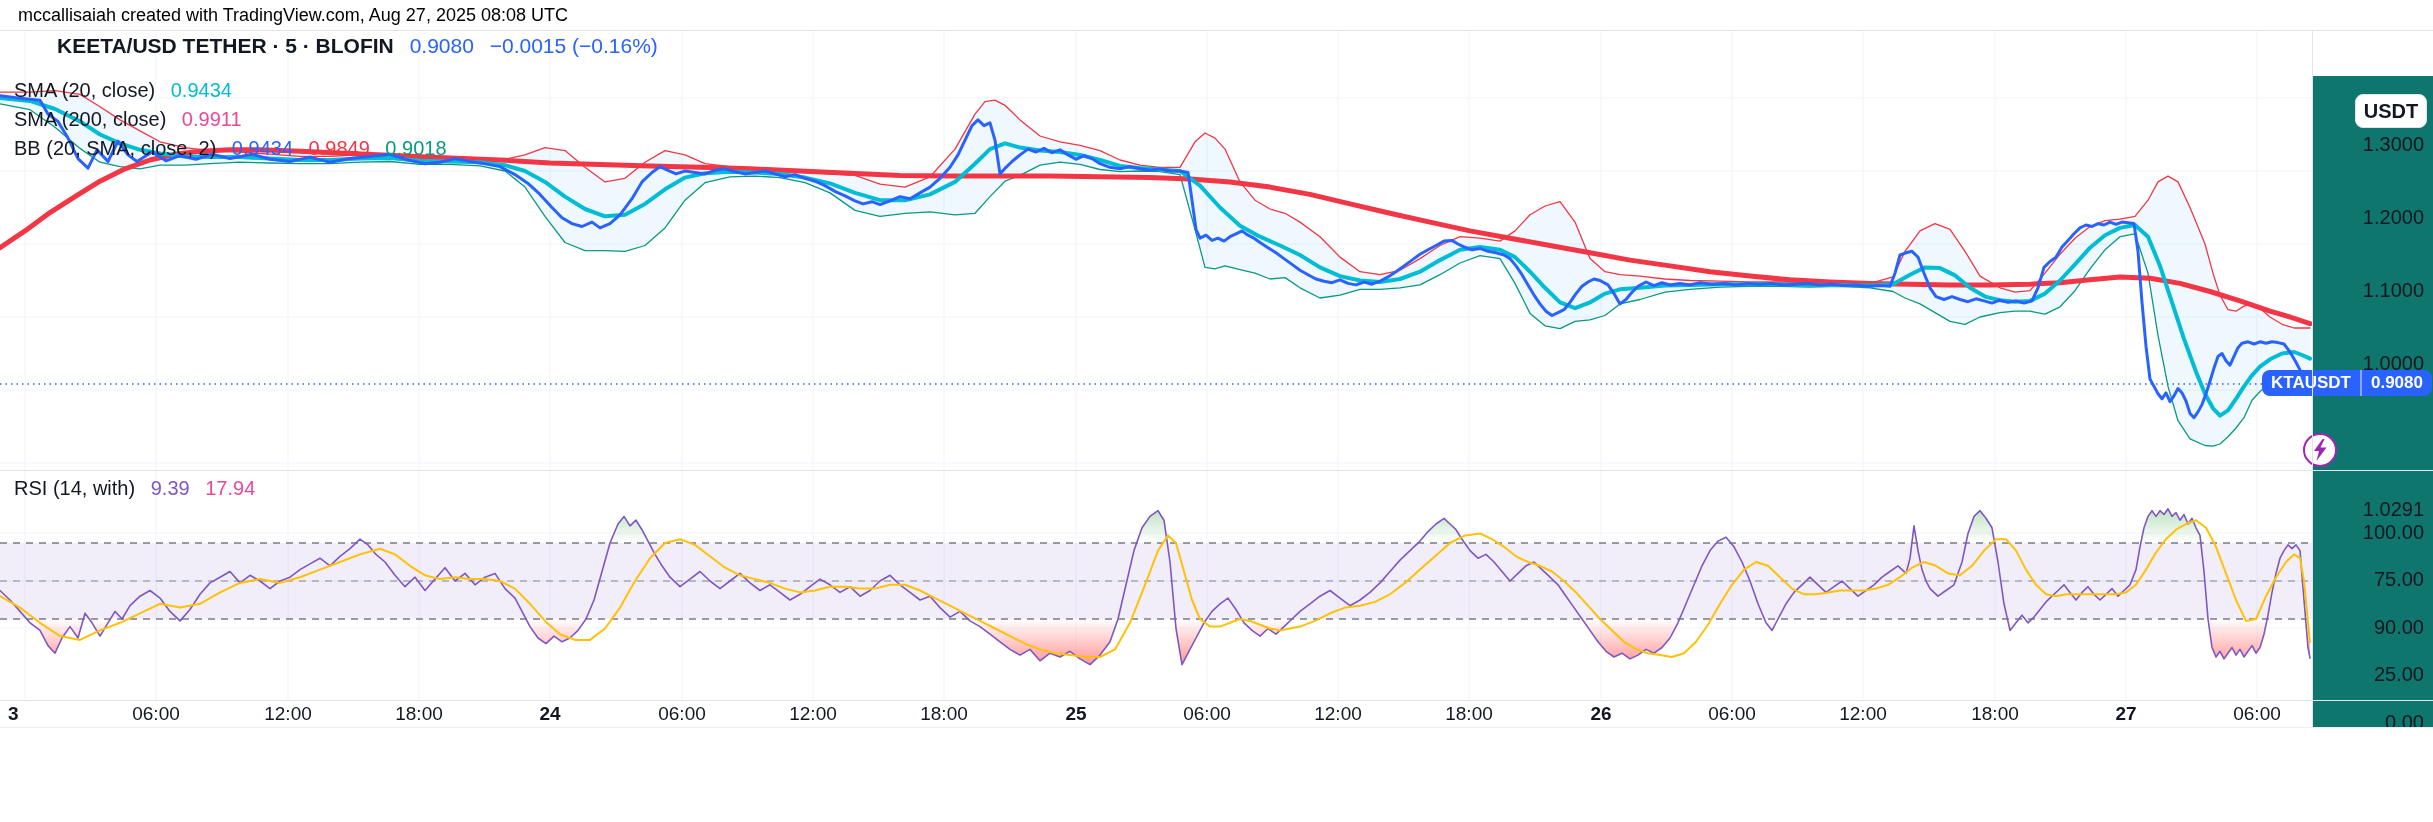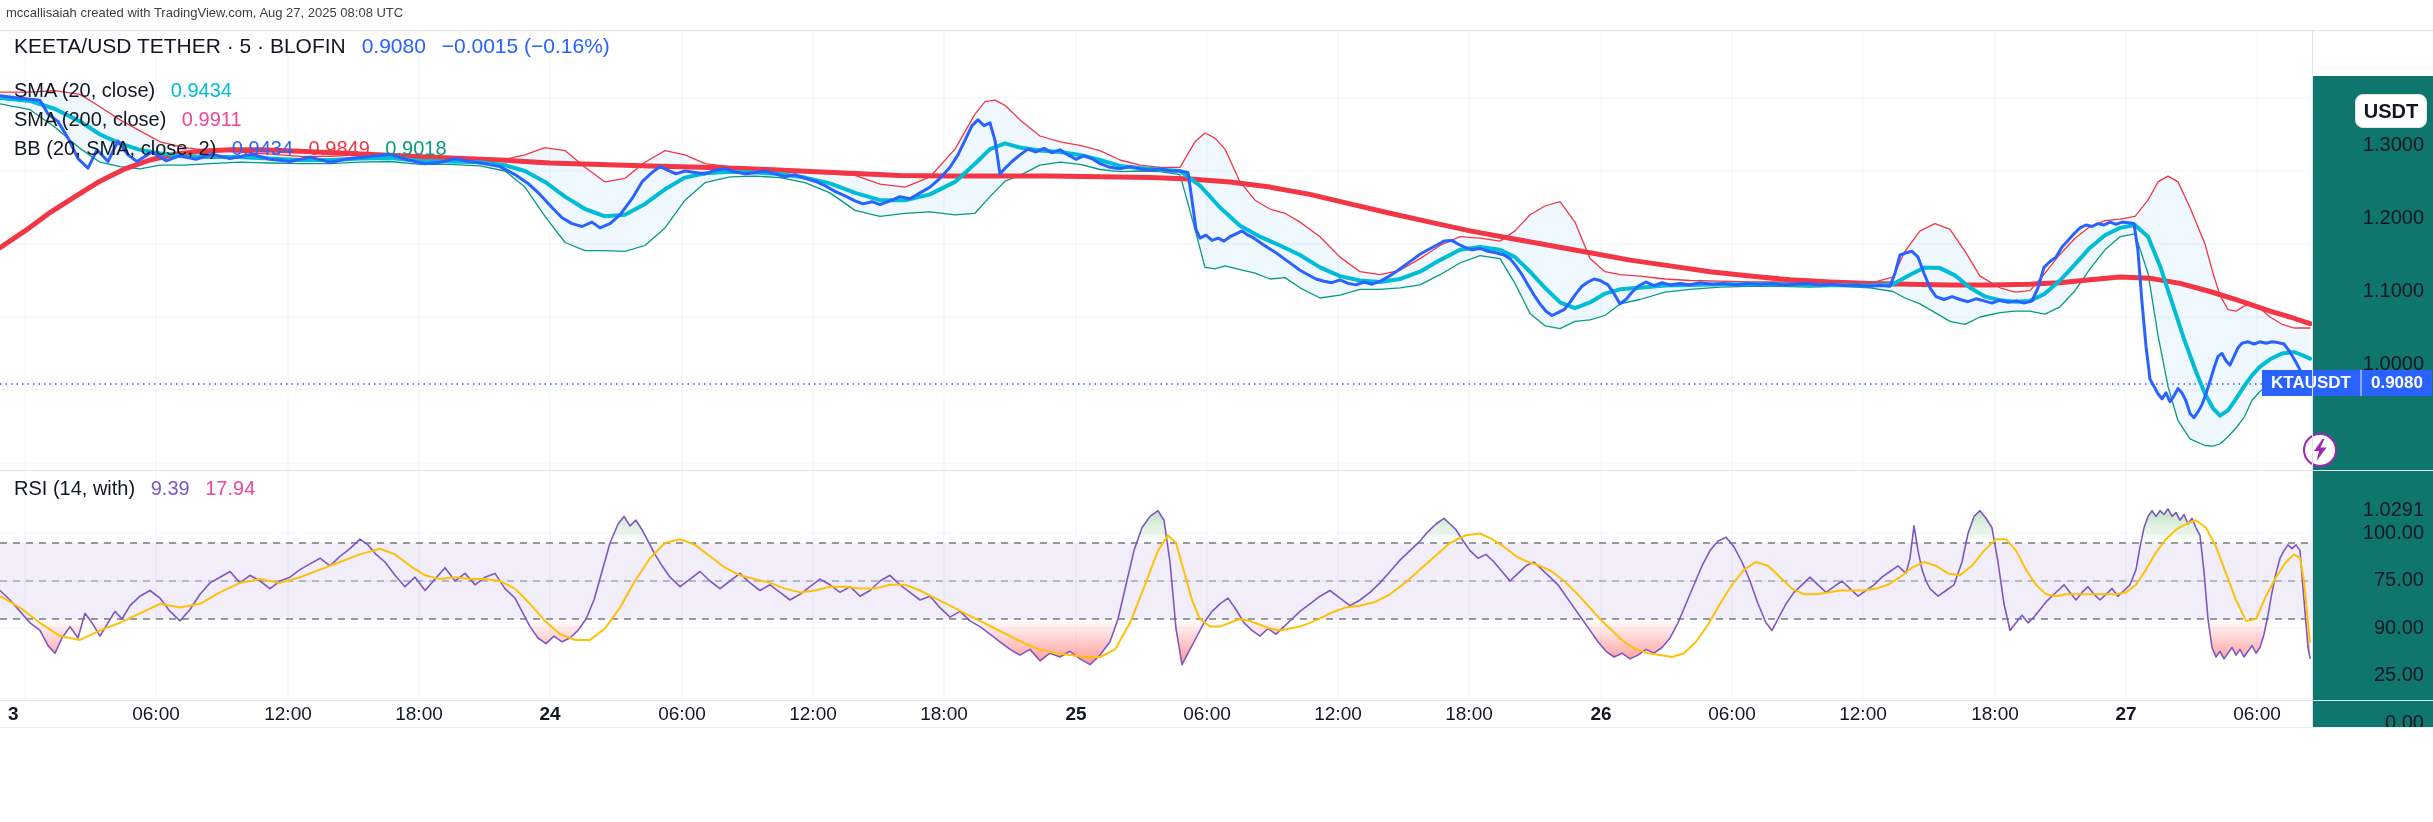--- a/index.html
+++ b/index.html
@@ -1,36 +1,36 @@
 <!DOCTYPE html>
 <html><head>
 <meta charset="utf-8">
 <style>
   html,body{margin:0;padding:0;background:#fff;}
   *{box-sizing:border-box;}
   #app{position:relative;width:2433px;height:822px;background:#ffffff;overflow:hidden;
        font-family:"Liberation Sans",sans-serif;color:#131722;}
   .abs{position:absolute;}
-  #attribution{left:6px;top:5px;font-size:13px;color:#404040;white-space:nowrap;}
+  #attribution{left:18px;top:5px;font-size:18px;color:#000000;white-space:nowrap;}
   #chart-svg{left:0;top:0;}
   
   .legend{left:14px;white-space:nowrap;font-size:20px;color:#131722;}
   .legend .val{margin-left:10px;font-weight:500;}
   #legend-row1{top:34px;font-size:21px;}
   #legend-row2{top:79px;}
   #legend-row3{top:108px;}
   #legend-row4{top:137px;}
   #rsi-legend{top:477px;}
   
   #right-axis{left:2312px;top:30px;width:136px;height:697px;background:#0f766e;margin-top:46px;}
   .tick{position:absolute;right:24px;font-size:20px;color:#131722;white-space:nowrap;}
   #usdt-badge{position:absolute;right:21px;top:18px;width:72px;height:34px;border:1px solid #e0e3eb;
               border-radius:8px;display:flex;align-items:center;justify-content:center;
               font-size:20px;font-weight:600;color:#131722;background:#fff;}
-  #price-badge{left:2262px;top:370px;height:26px;background:#2962FF;border-radius:0;
+  #price-badge{left:2262px;top:370px;height:26px;background:#2962FF;border-radius:8px;
                display:flex;align-items:center;color:#fff;font-size:17px;font-weight:700;}
   #price-badge .seg{padding:0 9px;}
   #price-badge .div{width:2px;height:26px;background:rgba(255,255,255,0.45);}
   #boost-btn{left:2303px;top:433px;width:34px;height:34px;border-radius:50%;background:#fff;
              border:2.5px solid #9C27B0;display:flex;align-items:center;justify-content:center;cursor:pointer;}
   
   #time-axis{left:0;top:700px;width:2312px;height:27px;background:#fff;}
   .tlabel{position:absolute;top:3px;transform:translateX(-50%);font-size:19px;color:#131722;white-space:nowrap;}
   .tlabel.day{font-weight:700;}
   .tlabel.first{transform:none;}
@@ -101,21 +101,21 @@
       <polyline points="0,92.2 30,92.2 55,90.7 80,94.4 100,106.8 120,119.9 140,130.9 160,141.8 185,147.6 210,150.6 240,152.0 270,154.2 300,156.4 330,156.4 360,154.9 390,154.2 420,157.1 450,158.6 480,158.6 505,159.3 525,154.9 545,147.6 565,150.6 585,167.3 605,181.9 625,178.3 645,162.2 665,150.6 685,154.9 705,163.7 730,166.6 755,168.8 780,170.3 805,172.5 830,173.9 855,175.4 880,184.1 905,187.1 930,176.8 955,149.1 975,114.1 985,101.7 995,100.2 1005,105.3 1020,119.9 1040,136.0 1060,141.8 1080,145.4 1100,150.6 1120,160.0 1140,165.2 1160,167.3 1180,167.3 1195,141.8 1205,133.0 1215,138.1 1225,149.1 1240,181.9 1255,200.2 1270,209.0 1285,213.3 1300,222.1 1320,236.7 1340,257.1 1360,271.7 1380,274.7 1400,270.3 1420,258.6 1440,245.5 1460,236.7 1480,238.2 1500,241.1 1515,230.9 1530,214.8 1545,206.0 1560,201.7 1575,222.1 1590,258.6 1605,271.7 1620,274.7 1640,276.1 1665,279.0 1690,280.5 1720,281.2 1750,282.0 1780,282.0 1810,282.7 1840,283.4 1870,283.4 1893,276.9 1905,251.3 1920,230.9 1935,223.6 1950,229.4 1965,251.3 1980,276.1 2000,287.8 2015,292.2 2030,290.7 2045,273.2 2060,254.2 2075,238.2 2090,226.5 2105,220.6 2120,219.2 2135,216.3 2148,200.2 2158,181.9 2168,176.1 2178,181.9 2190,207.5 2205,244.0 2213,273.2 2220,295.1 2228,309.7 2236,311.2 2244,306.1 2252,303.9 2260,308.2 2270,317.0 2282,324.3 2294,328.0 2302,328.0 2310,328.0" fill="none" stroke="#F23645" stroke-width="1.3" stroke-linejoin="round" stroke-linecap="round"></polyline>
       <polyline points="0,103.8 30,109.7 55,127.2 80,148.4 100,162.2 120,166.6 140,168.8 160,165.2 185,165.2 210,163.7 240,162.2 270,163.0 300,163.7 330,163.7 360,162.2 390,161.5 420,164.4 450,164.4 480,165.9 505,171.0 525,187.1 545,216.3 565,242.5 585,250.6 605,250.6 625,251.3 645,245.5 665,227.9 685,200.2 705,182.7 730,176.8 755,176.1 780,177.6 805,182.7 830,192.9 855,210.4 880,216.3 905,213.3 930,211.9 955,214.8 975,213.3 990,196.6 1005,181.2 1020,175.4 1040,165.2 1060,162.2 1080,164.4 1100,169.5 1120,171.7 1140,171.0 1160,171.7 1180,174.6 1195,229.4 1205,267.4 1215,268.8 1225,265.9 1240,269.6 1255,273.2 1270,279.0 1285,277.6 1300,287.8 1320,298.0 1340,295.1 1360,289.3 1380,289.3 1400,287.8 1420,284.9 1440,274.7 1460,263.0 1480,255.7 1500,258.6 1515,283.4 1530,313.4 1545,325.8 1560,328.7 1575,321.4 1590,319.9 1605,315.5 1620,303.9 1640,299.5 1665,292.2 1690,289.3 1720,287.1 1750,286.3 1780,286.3 1810,287.1 1840,286.3 1870,287.8 1893,291.5 1905,298.0 1920,303.9 1935,312.6 1950,321.4 1965,324.3 1980,317.0 2000,312.6 2015,311.2 2030,311.2 2045,314.1 2060,306.8 2075,290.7 2090,268.8 2105,249.8 2120,236.7 2135,233.8 2148,273.2 2158,335.3 2168,386.4 2178,420.7 2190,438.9 2205,445.5 2213,446.2 2220,444.0 2228,436.7 2236,428.0 2244,417.7 2252,400.2 2260,391.5 2270,384.2 2282,382.7 2294,385.6 2302,387.8 2310,388.5" fill="none" stroke="#089981" stroke-width="1.3" stroke-linejoin="round" stroke-linecap="round"></polyline>
       <polyline points="0,247.7 25,230.9 50,212.6 75,196.6 100,181.2 125,168.8 150,160.0 175,154.2 200,151.3 230,149.8 260,149.8 300,151.3 350,153.5 400,155.7 450,157.9 500,160.0 550,163.0 600,164.4 650,165.9 700,167.3 750,168.8 800,171.0 850,173.2 900,175.4 950,176.1 1000,176.1 1050,176.1 1100,176.8 1150,177.6 1190,179.0 1230,181.9 1270,187.1 1310,194.4 1350,203.9 1390,213.3 1430,222.1 1470,230.9 1510,238.2 1550,245.5 1590,252.8 1630,260.1 1670,265.9 1710,271.7 1750,276.1 1790,279.8 1830,282.0 1870,283.4 1910,284.2 1950,284.9 1990,284.9 2030,284.2 2060,282.7 2090,279.8 2120,276.9 2150,278.3 2180,283.4 2210,291.5 2240,300.9 2270,311.2 2290,317.0 2310,323.6" fill="none" stroke="#F23645" stroke-width="5" stroke-linejoin="round" stroke-linecap="round"></polyline>
       <polyline points="0,98.0 30,100.9 55,109.0 80,121.4 100,134.5 120,143.3 140,149.8 160,153.5 185,156.4 210,157.1 240,157.1 270,158.6 300,160.0 330,160.0 360,158.6 390,157.9 420,160.8 450,161.5 480,162.2 505,165.2 525,171.0 545,181.9 565,196.6 585,209.0 605,216.3 625,214.8 645,203.9 665,189.3 685,177.6 705,173.2 730,171.7 755,172.5 780,173.9 805,177.6 830,183.4 855,192.9 880,200.2 905,200.2 930,194.4 955,181.9 975,163.7 990,149.1 1005,143.3 1020,147.6 1040,150.6 1060,152.0 1080,154.9 1100,160.0 1120,165.9 1140,168.1 1160,169.5 1180,171.0 1200,185.6 1220,207.5 1240,225.8 1260,236.7 1280,245.5 1300,255.0 1320,267.4 1340,276.1 1360,280.5 1380,282.0 1400,279.0 1420,271.7 1440,260.1 1460,249.8 1480,246.9 1500,249.8 1515,257.1 1530,271.7 1545,287.8 1560,302.4 1575,308.2 1590,302.4 1605,293.6 1620,289.3 1640,287.8 1665,285.6 1690,284.9 1720,284.2 1750,284.2 1780,284.2 1810,284.9 1840,284.9 1870,285.6 1893,284.2 1910,274.7 1925,267.4 1940,268.1 1955,275.4 1970,287.8 1985,296.6 2000,300.2 2015,301.7 2030,300.9 2045,293.6 2060,280.5 2075,264.4 2090,247.7 2105,235.2 2120,227.9 2135,225.0 2148,236.7 2160,265.9 2172,302.4 2184,338.9 2196,371.8 2205,393.7 2213,408.3 2220,415.6 2228,410.4 2236,398.8 2244,386.4 2252,375.4 2260,366.6 2270,359.3 2282,353.5 2294,352.0 2302,355.0 2310,358.6" fill="none" stroke="#00BCD4" stroke-width="4" stroke-linejoin="round" stroke-linecap="round"></polyline>
       <polyline points="0,95.8 18,98.0 40,100.2 48,114.1 58,121.4 68,138.1 78,158.6 88,168.1 97,149.8 108,161.5 118,141.1 128,154.9 137,161.5 152,152.0 166,160.8 180,155.7 196,159.3 212,154.2 230,158.6 252,154.2 270,159.3 290,161.5 310,157.1 330,162.2 350,158.6 370,156.4 390,154.2 408,160.0 425,163.7 440,162.2 455,158.6 470,161.5 485,163.7 500,166.6 515,174.6 528,183.4 540,194.4 552,207.5 562,217.7 572,223.6 582,226.5 592,222.1 600,227.9 610,223.6 620,214.8 632,198.7 642,181.9 652,172.5 660,166.6 668,170.3 676,173.9 685,171.0 695,172.5 705,173.9 715,170.3 725,168.8 735,171.7 745,173.9 755,172.5 765,171.0 775,173.9 785,176.8 795,174.6 805,178.3 815,181.2 825,185.6 835,191.4 845,195.8 855,200.9 863,203.9 872,201.7 880,204.6 890,200.9 900,196.6 910,198.7 920,192.9 930,187.1 940,178.3 950,167.3 958,154.9 966,138.1 972,125.7 978,119.9 984,125.7 990,122.8 995,140.3 1000,173.9 1006,167.3 1012,161.5 1020,154.9 1028,149.1 1036,152.0 1044,148.4 1052,152.7 1060,149.8 1068,154.9 1076,159.3 1084,155.7 1092,158.6 1100,163.7 1110,167.3 1120,168.8 1130,166.6 1140,168.8 1150,170.3 1160,168.8 1170,171.0 1180,171.0 1188,172.5 1192,200.2 1196,229.4 1200,238.2 1206,235.2 1212,240.4 1218,238.2 1224,241.1 1230,236.7 1236,233.8 1242,230.9 1248,235.2 1254,238.2 1260,242.5 1268,247.7 1276,252.8 1284,258.6 1292,264.4 1300,270.3 1308,274.7 1316,279.0 1324,281.2 1332,282.7 1340,279.8 1348,283.4 1356,284.9 1364,282.0 1372,284.2 1380,281.2 1388,276.9 1396,271.7 1404,265.9 1412,260.1 1420,254.2 1428,249.8 1436,245.5 1444,241.1 1452,240.4 1458,244.0 1464,246.9 1472,249.8 1480,248.4 1488,251.3 1496,252.8 1504,255.0 1510,258.6 1516,265.9 1522,274.7 1528,284.9 1534,295.1 1540,303.9 1546,311.2 1552,315.5 1558,312.6 1564,309.7 1570,302.4 1576,293.6 1582,286.3 1588,282.0 1594,279.0 1600,280.5 1608,284.9 1614,293.6 1620,303.9 1626,299.5 1632,292.2 1638,286.3 1646,282.0 1654,285.6 1662,282.7 1670,284.9 1680,283.4 1690,284.9 1700,282.7 1712,284.2 1724,283.4 1736,284.9 1748,283.4 1760,284.2 1772,283.4 1784,284.9 1796,284.2 1808,283.4 1820,284.9 1832,284.2 1844,285.6 1856,284.9 1868,286.3 1880,285.6 1890,286.3 1895,273.2 1900,255.0 1906,252.8 1912,251.3 1918,257.1 1924,273.2 1930,287.8 1936,296.6 1944,299.5 1952,296.6 1960,299.5 1968,301.7 1976,298.8 1984,300.9 1992,303.1 2000,300.2 2008,302.4 2016,300.9 2024,303.1 2032,300.9 2038,287.8 2044,267.4 2050,261.5 2056,257.1 2062,246.9 2068,240.4 2074,233.8 2080,227.9 2086,225.0 2092,226.5 2098,223.6 2104,225.0 2110,222.1 2116,224.3 2122,222.1 2128,222.8 2134,223.6 2138,251.3 2142,302.4 2146,346.2 2150,379.1 2154,386.4 2158,393.7 2162,398.8 2166,392.9 2170,401.7 2174,395.8 2178,388.5 2182,392.9 2186,401.0 2190,413.4 2194,417.7 2198,411.9 2202,404.6 2206,393.7 2210,381.2 2214,368.1 2218,356.4 2222,353.5 2226,360.8 2230,365.2 2234,356.4 2238,347.7 2242,343.3 2248,341.8 2254,344.0 2260,341.8 2266,343.3 2272,341.8 2278,342.6 2284,344.0 2290,352.0 2296,362.3 2302,373.9 2306,381.2 2310,384.2" fill="none" stroke="#2962FF" stroke-width="3" stroke-linejoin="round" stroke-linecap="round"></polyline>
       <polyline points="0,590.5 10,600.0 20,611.4 30,622.8 40,630.4 48,645.6 55,653.2 62,638.0 70,626.6 78,638.0 85,613.3 92,622.8 100,636.1 108,622.8 115,611.4 122,619.0 130,605.7 140,596.2 150,590.5 160,598.1 170,611.4 180,620.9 190,609.5 200,594.3 210,582.9 220,577.2 230,571.5 240,582.9 250,575.3 260,581.0 270,588.6 280,581.0 290,577.2 300,569.6 310,563.9 320,558.2 330,565.8 340,556.3 350,548.7 360,539.2 368,544.9 376,554.4 385,562.0 395,575.3 405,586.7 415,577.2 425,590.5 435,579.1 445,567.7 455,581.0 465,573.4 475,584.8 485,577.2 495,573.4 505,588.6 515,598.1 522,611.4 530,626.6 538,638.0 546,643.7 554,636.1 562,641.8 570,638.0 578,630.4 586,619.0 594,600.0 602,571.5 610,543.0 618,524.0 624,516.4 630,525.9 636,520.2 642,529.7 648,541.1 655,554.4 662,565.8 670,577.2 680,586.7 690,579.1 700,571.5 710,581.0 720,588.6 730,581.0 740,573.4 750,582.9 760,590.5 770,584.8 780,592.4 790,600.0 800,594.3 810,586.7 820,579.1 830,584.8 840,592.4 850,586.7 860,596.2 870,590.5 880,581.0 890,575.3 900,584.8 910,592.4 920,600.0 930,596.2 940,607.6 950,617.1 960,611.4 970,620.9 980,626.6 990,634.2 1000,641.8 1010,649.4 1020,655.1 1030,649.4 1040,660.8 1050,653.2 1060,657.0 1070,651.3 1080,658.9 1090,664.6 1100,655.1 1110,641.8 1118,619.0 1126,584.8 1134,550.6 1142,527.8 1150,516.4 1158,510.7 1164,520.2 1170,562.0 1176,628.5 1182,664.6 1188,653.2 1196,638.0 1204,622.8 1212,611.4 1220,603.8 1228,598.1 1236,609.5 1244,622.8 1252,630.4 1260,636.1 1268,628.5 1276,634.2 1284,626.6 1292,619.0 1300,611.4 1310,603.8 1320,596.2 1330,590.5 1340,598.1 1350,605.7 1360,600.0 1370,592.4 1380,582.9 1390,571.5 1400,560.1 1410,550.6 1420,541.1 1428,531.6 1436,524.0 1444,518.3 1450,524.0 1456,529.7 1462,539.2 1470,550.6 1478,558.2 1486,554.4 1494,562.0 1502,571.5 1510,581.0 1518,573.4 1526,565.8 1534,562.0 1542,569.6 1550,577.2 1558,584.8 1566,596.2 1574,607.6 1582,619.0 1590,630.4 1598,641.8 1606,651.3 1614,657.0 1622,653.2 1630,658.9 1638,655.1 1646,649.4 1654,653.2 1662,647.5 1670,638.0 1678,622.8 1686,603.8 1694,584.8 1702,565.8 1710,550.6 1718,541.1 1726,537.3 1734,546.8 1742,562.0 1750,581.0 1758,603.8 1766,622.8 1772,630.4 1778,619.0 1786,603.8 1794,592.4 1802,584.8 1810,577.2 1818,584.8 1826,592.4 1834,586.7 1842,581.0 1850,588.6 1858,596.2 1866,590.5 1874,584.8 1882,577.2 1890,571.5 1898,565.8 1906,573.4 1910,558.2 1914,525.9 1918,550.6 1922,569.6 1926,581.0 1930,588.6 1938,596.2 1946,590.5 1954,584.8 1962,562.0 1968,533.5 1974,516.4 1980,510.7 1986,518.3 1992,527.8 1998,562.0 2004,603.8 2010,630.4 2016,622.8 2022,615.2 2028,622.8 2034,617.1 2040,609.5 2046,601.9 2052,596.2 2058,590.5 2064,584.8 2070,592.4 2076,600.0 2082,592.4 2088,586.7 2094,594.3 2100,600.0 2106,594.3 2112,588.6 2118,596.2 2124,590.5 2130,584.8 2136,569.6 2140,546.8 2144,527.8 2148,516.4 2152,510.7 2156,516.4 2160,510.7 2164,514.5 2168,508.8 2172,516.4 2176,512.6 2180,520.2 2184,514.5 2188,524.0 2192,518.3 2196,527.8 2200,535.4 2204,571.5 2208,619.0 2212,647.5 2216,657.0 2220,651.3 2224,658.9 2228,653.2 2232,647.5 2236,655.1 2240,649.4 2244,657.0 2248,651.3 2252,645.6 2256,653.2 2260,647.5 2264,634.2 2268,615.2 2272,592.4 2276,573.4 2280,558.2 2284,550.6 2288,544.9 2292,548.7 2296,544.9 2300,550.6 2304,600.0 2308,647.5 2310,658.1" fill="none" stroke="#7E57C2" stroke-width="1.6" stroke-linejoin="round" stroke-linecap="round"></polyline>
       <polyline points="0,596.2 20,607.6 40,622.8 60,636.1 80,639.9 100,630.4 120,622.8 140,613.3 160,603.8 180,607.6 200,603.8 220,592.4 240,582.9 260,579.1 280,582.9 300,577.2 320,569.6 340,562.0 360,554.4 380,548.7 395,554.4 410,565.8 425,575.3 440,579.1 455,577.2 470,579.1 485,579.1 500,581.0 515,588.6 530,603.8 545,620.9 560,634.2 575,639.9 590,639.9 605,628.5 620,607.6 635,581.0 650,558.2 665,543.0 680,539.2 695,544.9 710,556.3 725,567.7 740,575.3 755,579.1 770,582.9 785,588.6 800,592.4 815,590.5 830,586.7 845,586.7 860,588.6 875,588.6 890,584.8 905,584.8 920,590.5 935,598.1 950,605.7 965,613.3 980,620.9 995,628.5 1010,636.1 1025,643.7 1040,649.4 1055,653.2 1070,655.1 1085,657.0 1100,657.0 1115,649.4 1130,622.8 1145,584.8 1158,550.6 1168,535.4 1176,543.0 1184,571.5 1192,600.0 1200,619.0 1210,626.6 1220,626.6 1230,622.8 1240,619.0 1250,620.9 1260,624.7 1270,628.5 1280,630.4 1290,628.5 1300,626.6 1315,620.9 1330,613.3 1345,607.6 1360,605.7 1375,601.9 1390,594.3 1405,582.9 1420,569.6 1435,556.3 1450,543.0 1465,535.4 1480,533.5 1492,539.2 1504,546.8 1516,556.3 1528,562.0 1540,565.8 1552,571.5 1564,581.0 1576,592.4 1588,605.7 1600,619.0 1612,630.4 1624,641.8 1636,649.4 1648,653.2 1660,655.1 1672,657.0 1684,653.2 1696,641.8 1708,624.7 1720,603.8 1732,584.8 1744,569.6 1756,562.0 1768,565.8 1780,577.2 1792,588.6 1804,594.3 1816,594.3 1828,592.4 1840,590.5 1852,590.5 1864,590.5 1876,588.6 1888,584.8 1900,577.2 1912,567.7 1924,562.0 1936,565.8 1948,573.4 1960,575.3 1972,565.8 1984,550.6 1996,539.2 2006,539.2 2016,550.6 2026,569.6 2036,584.8 2046,594.3 2056,596.2 2066,594.3 2076,594.3 2086,594.3 2096,594.3 2106,594.3 2116,594.3 2126,592.4 2136,584.8 2146,569.6 2156,552.5 2166,539.2 2176,529.7 2186,524.0 2196,520.2 2206,527.8 2216,546.8 2226,573.4 2236,600.0 2246,620.9 2256,619.0 2266,596.2 2276,577.2 2286,562.0 2294,554.4 2300,558.2 2304,581.0 2308,622.8 2310,642.0" fill="none" stroke="#FFC107" stroke-width="2" stroke-linejoin="round" stroke-linecap="round"></polyline>
     </svg>
 
   <div class="abs legend" id="legend-row1">
-    <span style="font-weight:400;">KEETA/USD TETHER · 5 · BLOFIN</span>
+    <span style="font-weight:700;margin-left:43px;">KEETA/USD TETHER · 5 · BLOFIN</span>
     <span class="val" style="color:#2962FF;">0.9080</span>
     <span class="val" style="color:#2962FF;">−0.0015 (−0.16%)</span>
   </div>
   <div class="abs legend" id="legend-row2">
     <span>SMA (20, close)</span>
     <span class="val" style="color:#00BCD4;">0.9434</span>
   </div>
   <div class="abs legend" id="legend-row3">
     <span>SMA (200, close)</span>
     <span class="val" style="color:#ec4899;">0.9911</span>

